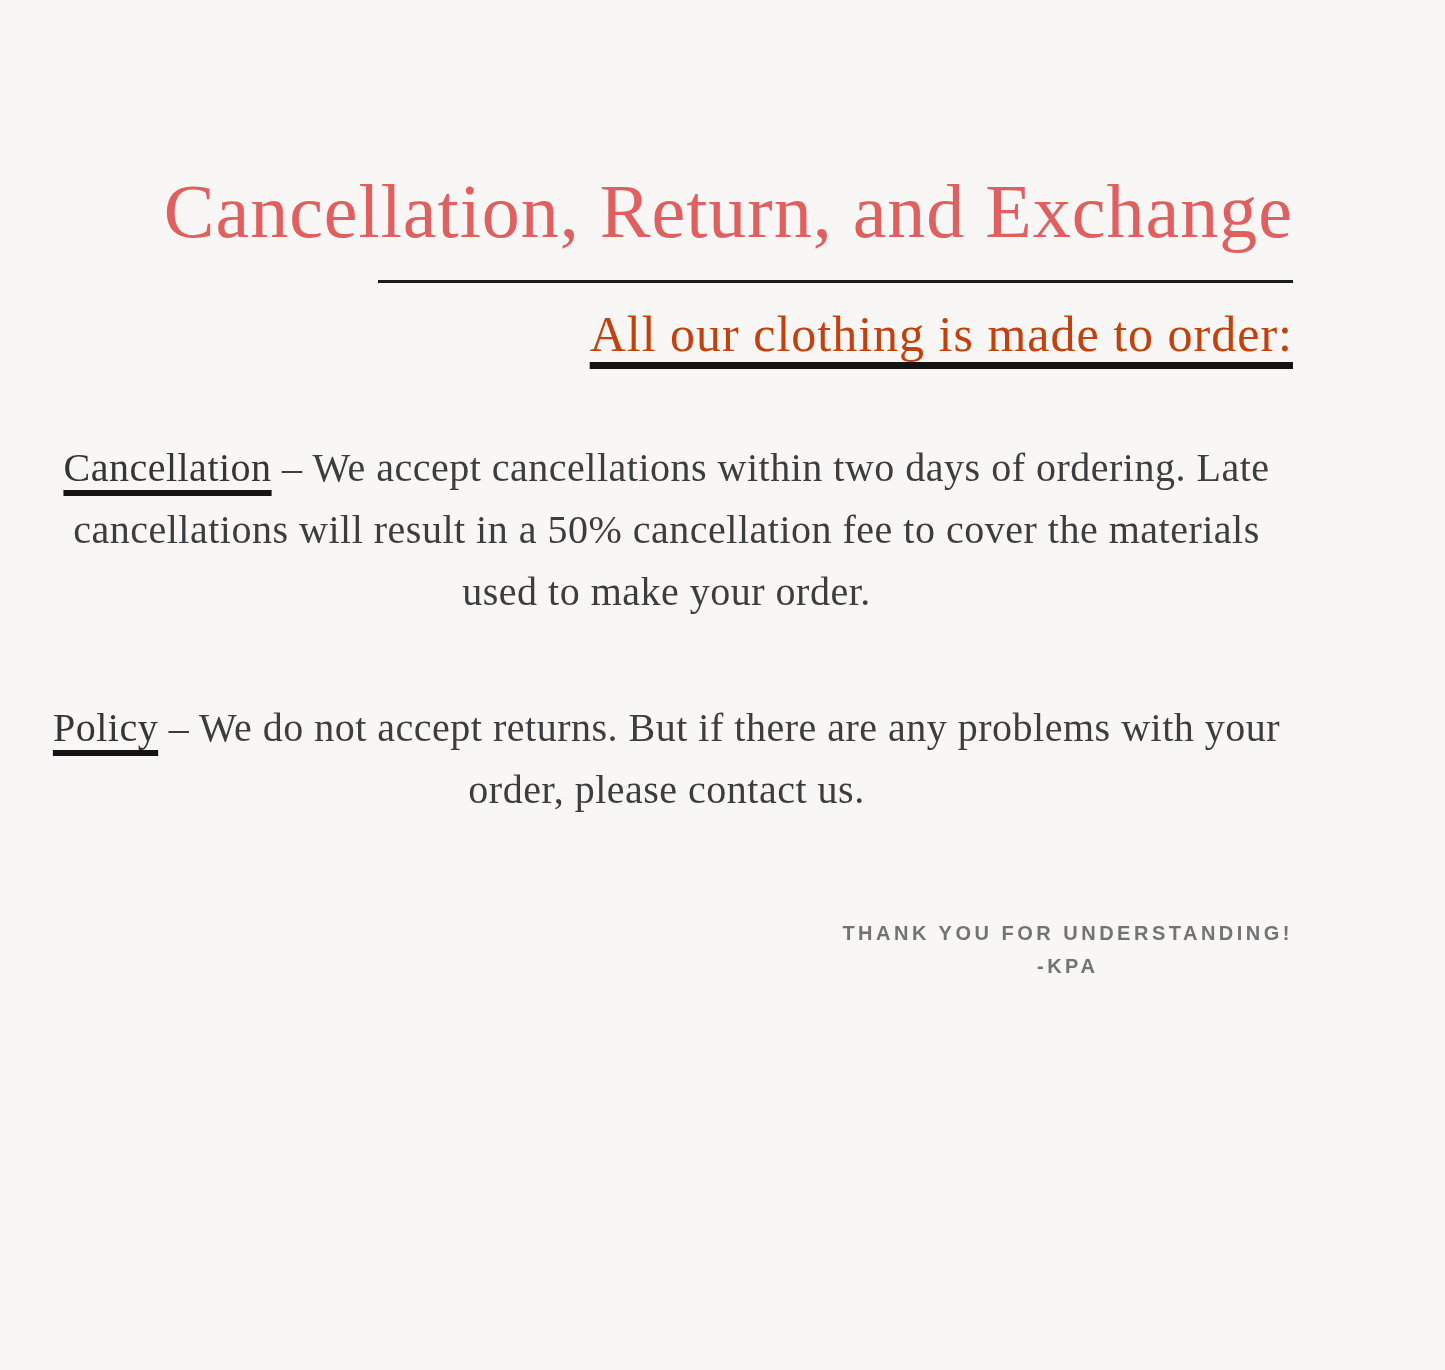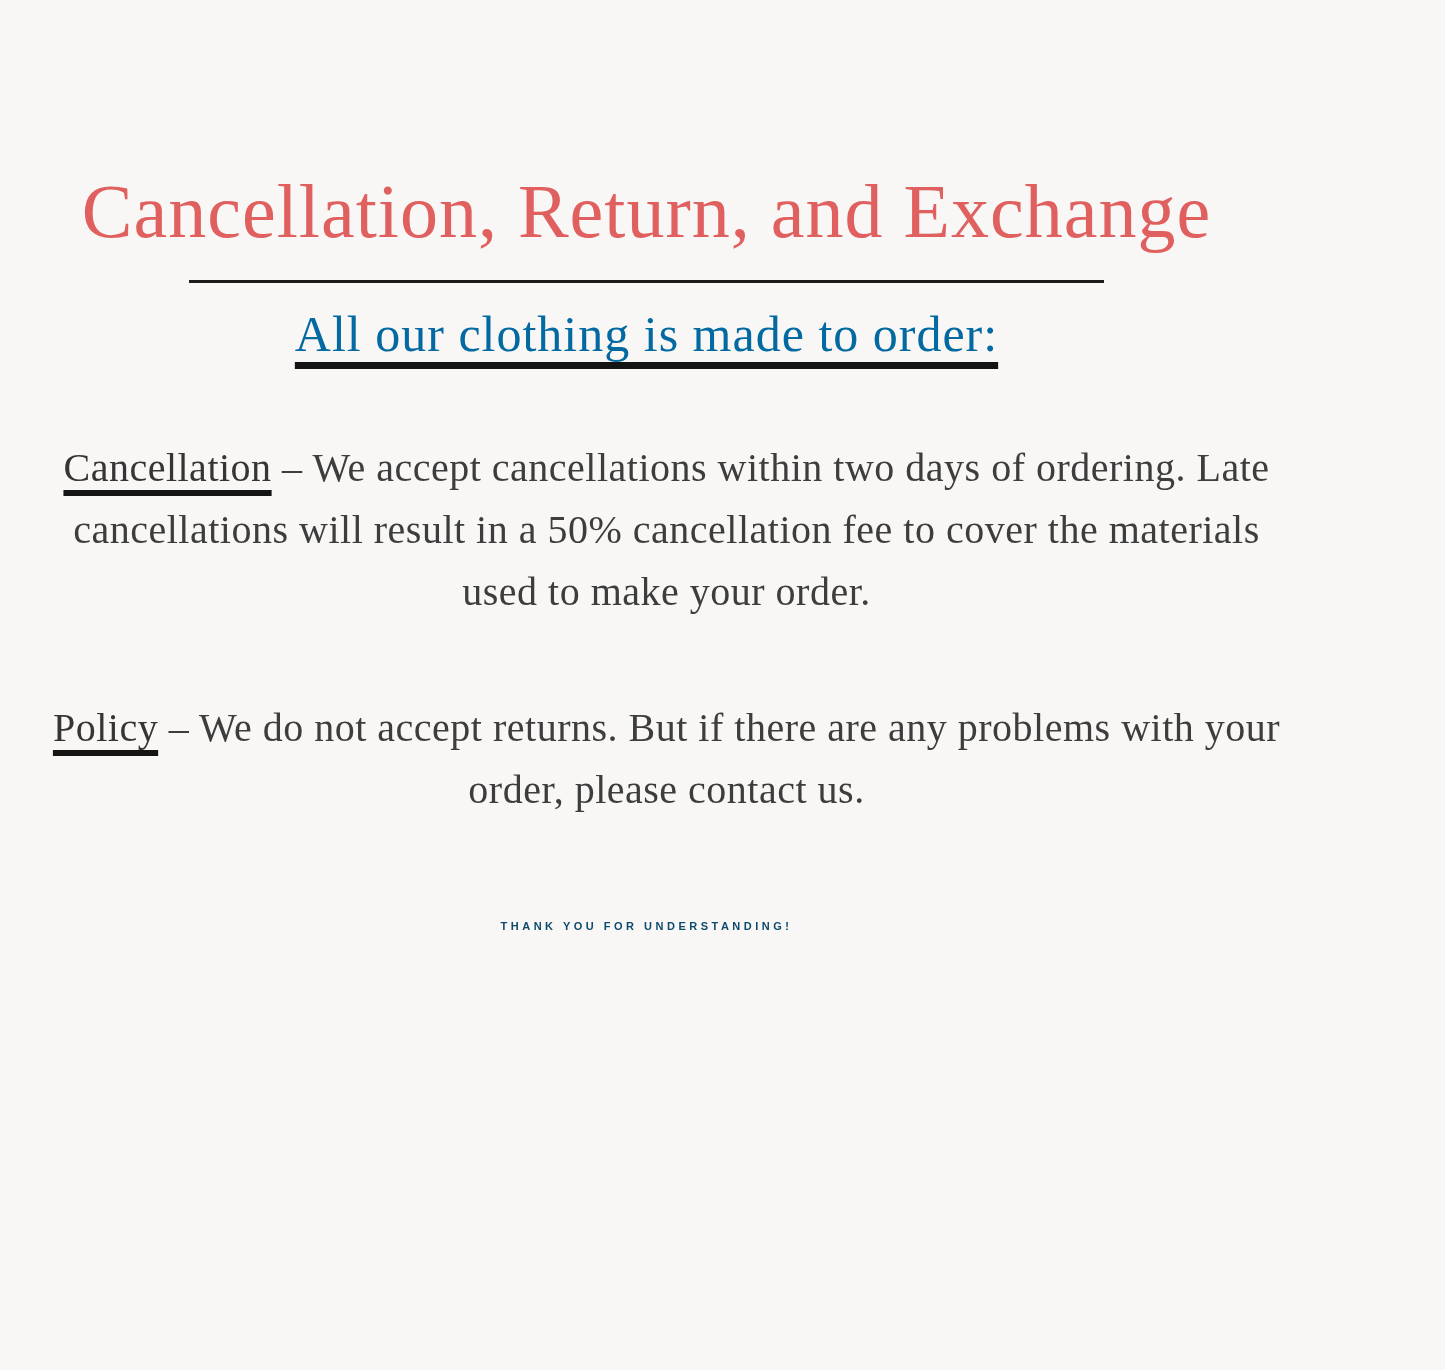--- a/index.html
+++ b/index.html
@@ -14,21 +14,21 @@
       background: #f8f7f5;
       font-family: "Liberation Serif", serif;
     }
 
     .page {
       width: 1293px;
       height: 1370px;
       padding-top: 158px;
       display: flex;
       flex-direction: column;
-      align-items: center;
+      align-items: flex-end;
       background: #f8f7f5;
     }
 
     .title {
       text-align: center;
       color: #e0605f;
       font-size: 76px;
       font-weight: normal;
       line-height: 1.42;
       letter-spacing: 1px;
@@ -41,21 +41,21 @@
       width: 915px;
       height: 3px;
       background: #1c1c1c;
       margin-top: 14px;
     }
 
     .subtitle {
       margin-top: 22px;
       font-size: 50px;
       font-weight: normal;
-      color: #0369a1;
+      color: #c2410c;
       letter-spacing: 1px;
       text-decoration: underline;
       text-decoration-thickness: 7px;
       text-underline-offset: 11px;
       text-decoration-color: #141414;
       text-decoration-skip-ink: auto;
     }
 
     .policy {
       margin-top: 74px;
@@ -75,23 +75,23 @@
       text-decoration-color: #151515;
       text-decoration-skip-ink: auto;
       color: #353535;
     }
 
     .footer {
       margin-top: 96px;
       text-align: center;
       font-family: "Liberation Sans", sans-serif;
       font-weight: bold;
-      font-size: 11px;
+      font-size: 20px;
       letter-spacing: 3.5px;
-      color: #0c4a6e;
+      color: #737373;
       line-height: 1.65;
     }
 
     .footer-line { display: block; }
   </style>
 </head>
 <body>
 
 <div class="page">
 
@@ -109,15 +109,16 @@
   </p>
 
   <p class="policy">
     <span class="term">Policy</span>
     <span>– We do not accept returns. But if there are any problems with your order, please contact us.</span>
   </p>
 
 
   <div class="footer">
     <span class="footer-line">THANK YOU FOR UNDERSTANDING!</span>
+    <span class="footer-line">-KPA</span>
   </div>
 
 </div>
 
 </body></html>

